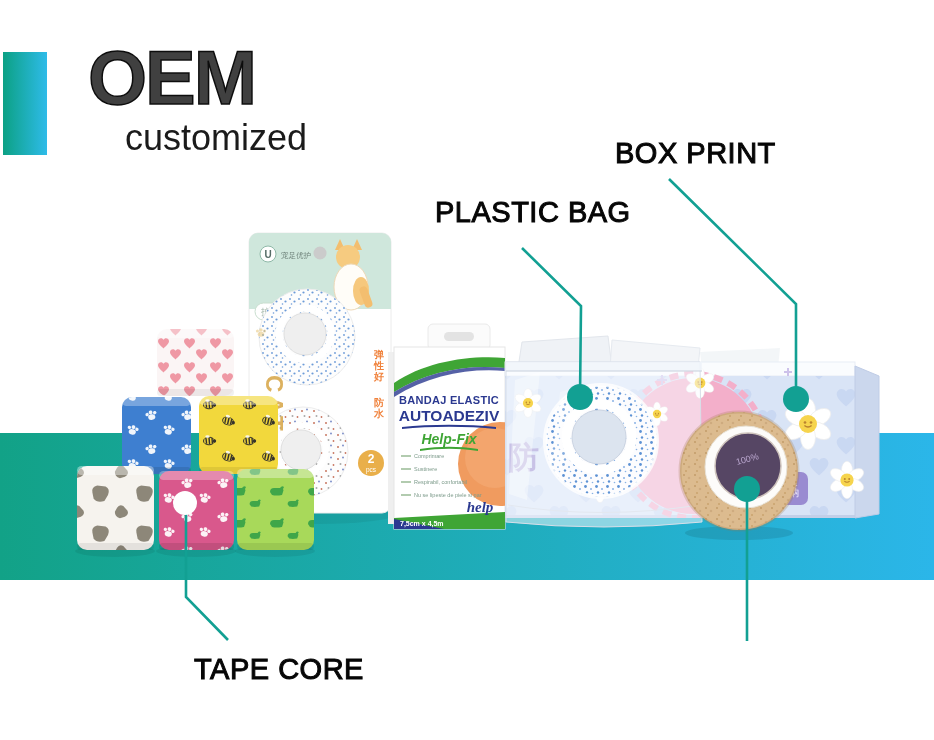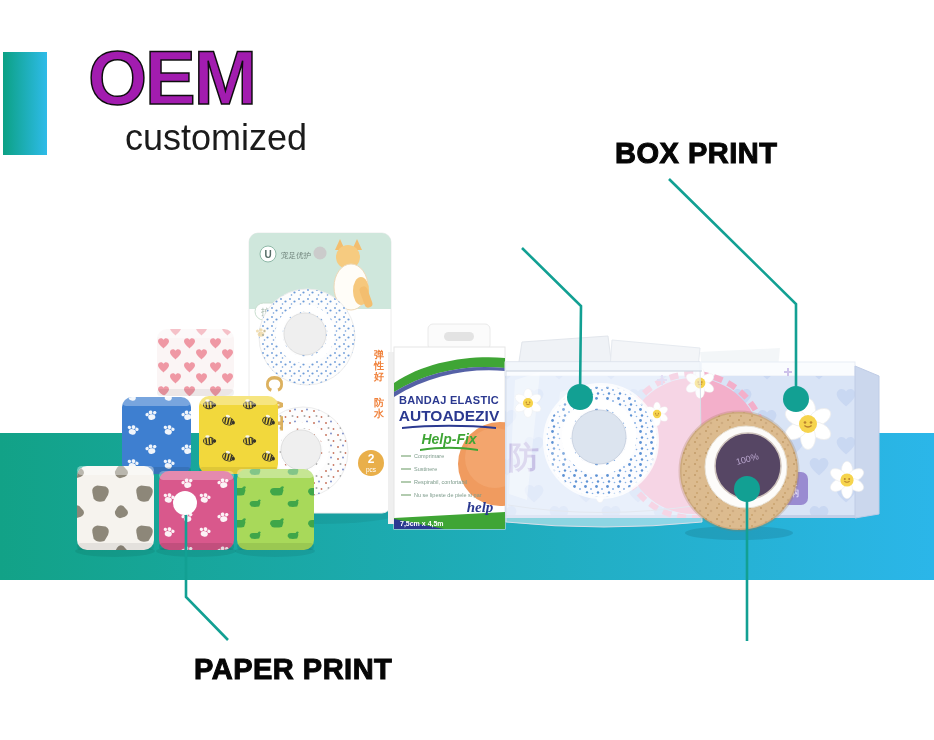--- a/index.html
+++ b/index.html
@@ -2,23 +2,23 @@
 <html><head>
 <meta charset="utf-8">
 <style>
   html,body{margin:0;padding:0;background:#ffffff;}
   .stage{position:relative;width:934px;height:740px;background:#ffffff;overflow:hidden;
          font-family:"Liberation Sans","DejaVu Sans",sans-serif;}
   .scene{position:absolute;left:0;top:0;width:934px;height:740px;}
   .brand-bar{position:absolute;left:3px;top:52px;width:44px;height:103px;
              background:linear-gradient(90deg,#0CA184,#2EBBE9);}
   .oem-title{position:absolute;left:88px;top:42px;font-size:76px;font-weight:bold;
-             letter-spacing:-2px;line-height:0.95;color:#a21caf;-webkit-text-stroke:1.5px #0d0d0d;}
+             letter-spacing:-2px;line-height:0.95;color:#404040;-webkit-text-stroke:1.5px #0d0d0d;}
   .oem-sub{position:absolute;left:89px;top:117px;font-size:36px;font-weight:400;color:#1b1b1b;margin-left:36px;}
-  .callout-label{position:absolute;font-size:29px;font-weight:bold;color:#060606;
+  .callout-label{position:absolute;font-size:29px;font-weight:normal;color:#060606;
                  letter-spacing:.5px;-webkit-text-stroke:1px #060606;white-space:nowrap;}
   .lbl-box-print{left:615px;top:137px;}
   .lbl-plastic-bag{left:435px;top:196px;}
   .lbl-tape-print{left:194px;top:653px;}
   .lbl-paper-core{left:655px;top:653px;}
 </style>
 </head>
 <body>
 
 <div class="stage">
@@ -325,14 +325,15 @@
     <circle cx="580" cy="397" r="13" fill="#12A093"></circle>
     <circle cx="747" cy="489" r="13" fill="#12A093"></circle>
     <circle cx="185" cy="503" r="12" fill="#ffffff"></circle>
   </svg>
 
   <div class="brand-bar"></div>
   <div class="oem-title">OEM</div>
   <div class="oem-sub">customized</div>
 
   <div class="callout-label lbl-box-print">BOX PRINT</div>
-  <div class="callout-label lbl-tape-print">PAPER PRINT</div>
+  <div class="callout-label lbl-plastic-bag">PLASTIC BAG</div>
+  <div class="callout-label lbl-tape-print">TAPE CORE</div>
 </div>
 
 </body></html>

